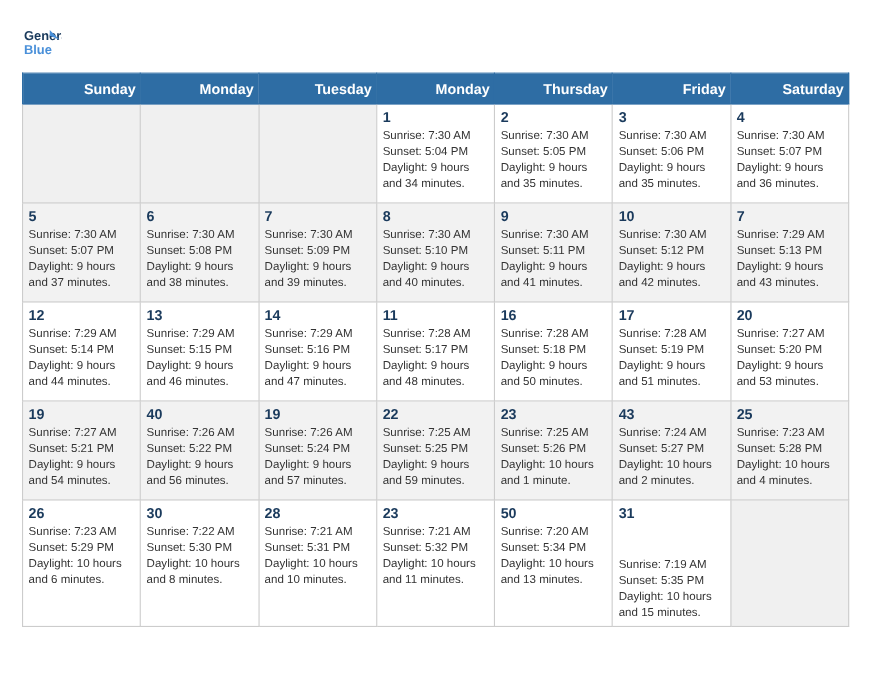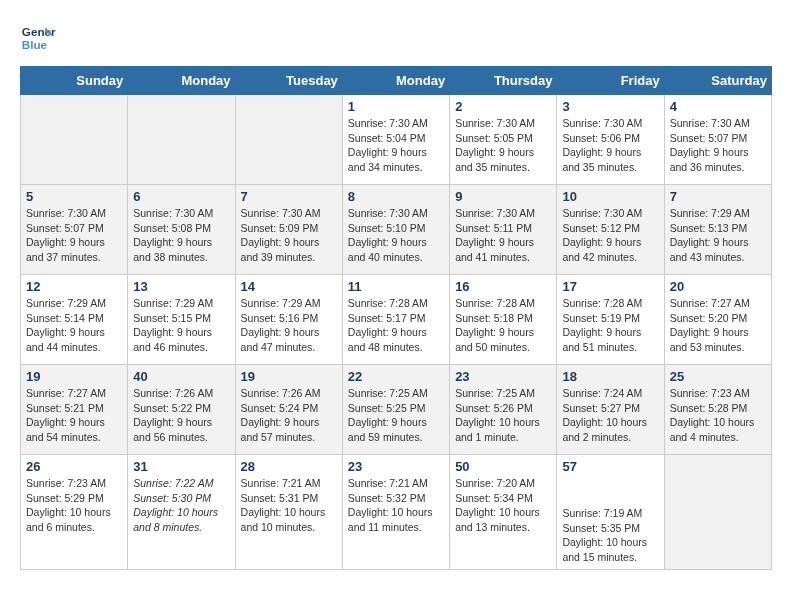--- a/index.html
+++ b/index.html
@@ -283,21 +283,21 @@
 and 59 minutes.</div>
         </td>
         <td>
           <div class="cell-day">23</div>
           <div class="cell-info" style="white-space: pre-line;">Sunrise: 7:25 AM
 Sunset: 5:26 PM
 Daylight: 10 hours
 and 1 minute.</div>
         </td>
         <td>
-          <div class="cell-day">18</div>
+          <div class="cell-day">43</div>
           <div class="cell-info" style="white-space: pre-line;">Sunrise: 7:24 AM
 Sunset: 5:27 PM
 Daylight: 10 hours
 and 2 minutes.</div>
         </td>
         <td>
           <div class="cell-day">25</div>
           <div class="cell-info" style="white-space: pre-line;">Sunrise: 7:23 AM
 Sunset: 5:28 PM
 Daylight: 10 hours
@@ -306,22 +306,22 @@
       </tr>
       <tr class="week-row">
         <td>
           <div class="cell-day">26</div>
           <div class="cell-info" style="white-space: pre-line;">Sunrise: 7:23 AM
 Sunset: 5:29 PM
 Daylight: 10 hours
 and 6 minutes.</div>
         </td>
         <td>
-          <div class="cell-day">31</div>
-          <div class="cell-info" style="white-space: pre-line; font-style: italic;">Sunrise: 7:22 AM
+          <div class="cell-day">30</div>
+          <div class="cell-info" style="white-space: pre-line;">Sunrise: 7:22 AM
 Sunset: 5:30 PM
 Daylight: 10 hours
 and 8 minutes.</div>
         </td>
         <td>
           <div class="cell-day">28</div>
           <div class="cell-info" style="white-space: pre-line;">Sunrise: 7:21 AM
 Sunset: 5:31 PM
 Daylight: 10 hours
 and 10 minutes.</div>
@@ -334,21 +334,21 @@
 and 11 minutes.</div>
         </td>
         <td>
           <div class="cell-day">50</div>
           <div class="cell-info" style="white-space: pre-line;">Sunrise: 7:20 AM
 Sunset: 5:34 PM
 Daylight: 10 hours
 and 13 minutes.</div>
         </td>
         <td>
-          <div class="cell-day">57</div>
+          <div class="cell-day">31</div>
           <div class="cell-info" style="white-space: pre-line; margin-top: 32px;">Sunrise: 7:19 AM
 Sunset: 5:35 PM
 Daylight: 10 hours
 and 15 minutes.</div>
         </td>
         <td class="empty-cell"></td>
       </tr>
     </tbody>
 </table>
 

